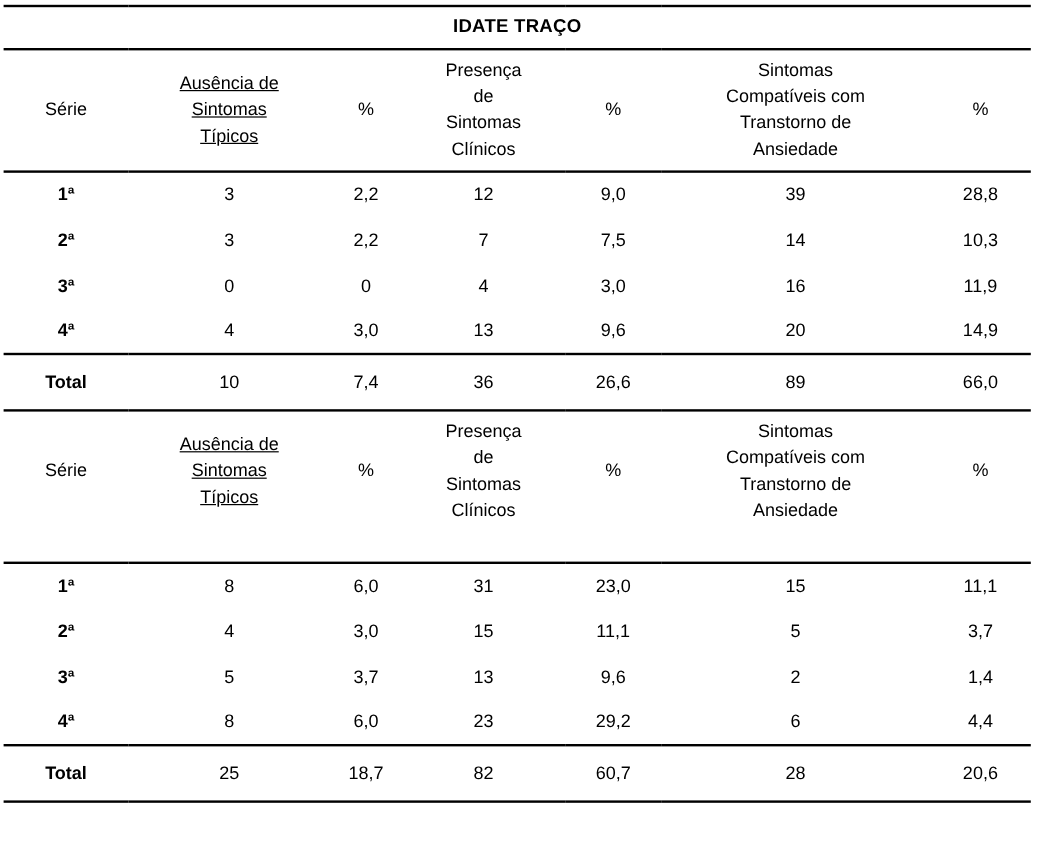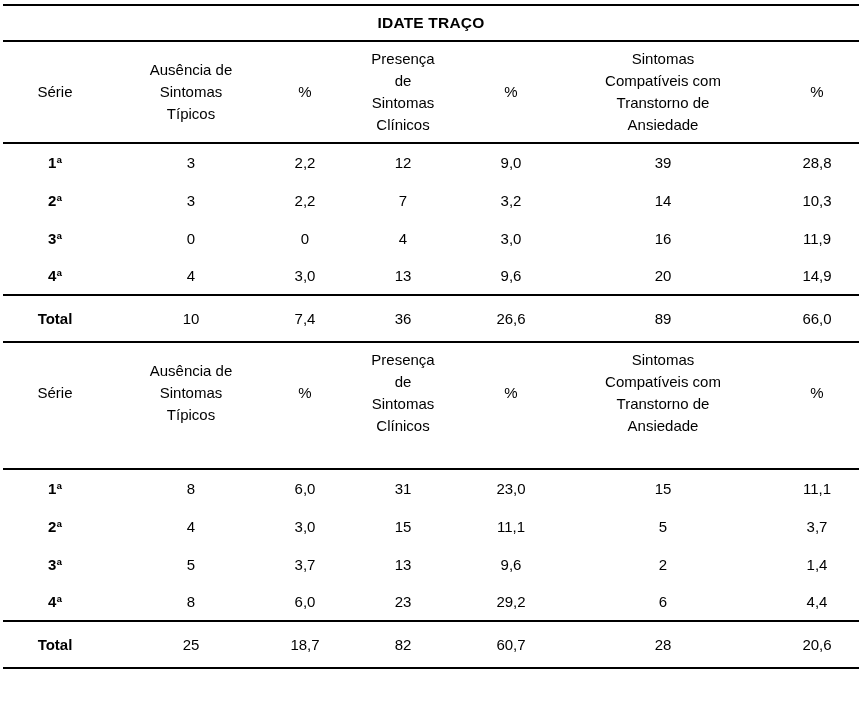--- a/index.html
+++ b/index.html
@@ -41,21 +41,21 @@
   tr.title-row.no-top td { border-top:none; height:43px; }
 
   tr.header-row td {
     border-bottom:2px solid var(--line);
     height:102px;
     line-height:22px;
   }
   tr.header-row.tall td { height:126px; padding-bottom:26px; }
 
   .hwrap { display:inline-block; line-height:22px; }
-  .w90  { max-width:92px;  }
+  .w90  { max-width:92px;text-decoration:underline;  }
   .w75  { max-width:78px;  }
   .w125 { max-width:126px; }
 
   tr.data-row td { height:38px; }
   td.row-label { font-weight:bold;margin-top:20px; }
 
   tr.total-row td {
     border-top:2px solid var(--line);
     border-bottom:2px solid var(--line);
     height:47px;
@@ -96,21 +96,21 @@
       <td>12</td>
       <td>9,0</td>
       <td>39</td>
       <td>28,8</td>
     </tr>
     <tr class="data-row">
       <td class="row-label">2ª</td>
       <td>3</td>
       <td>2,2</td>
       <td>7</td>
-      <td>3,2</td>
+      <td>7,5</td>
       <td>14</td>
       <td>10,3</td>
     </tr>
     <tr class="data-row">
       <td class="row-label">3ª</td>
       <td>0</td>
       <td>0</td>
       <td>4</td>
       <td>3,0</td>
       <td>16</td>

